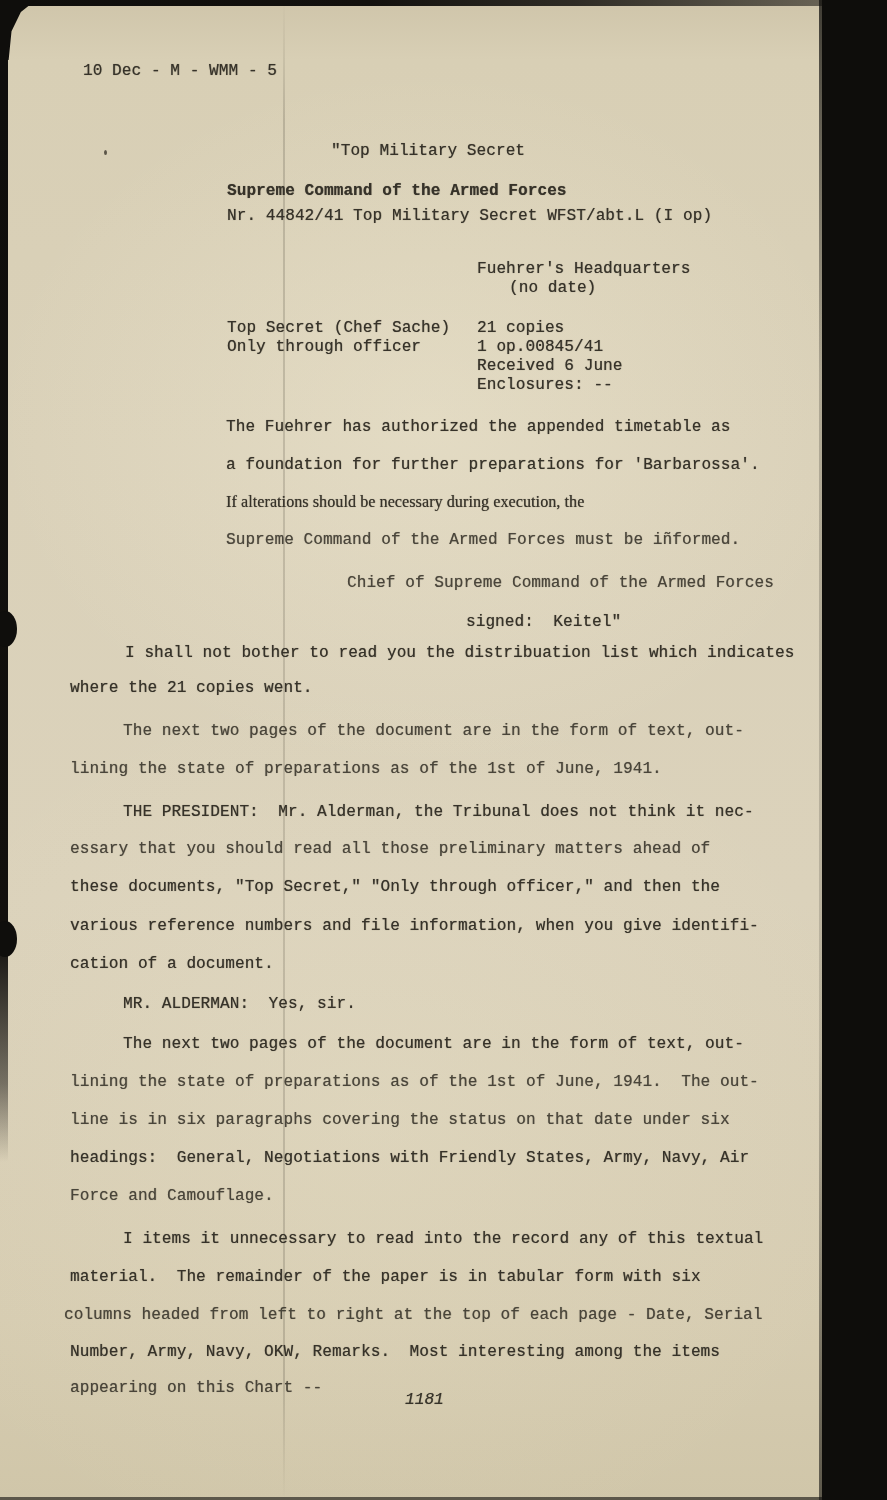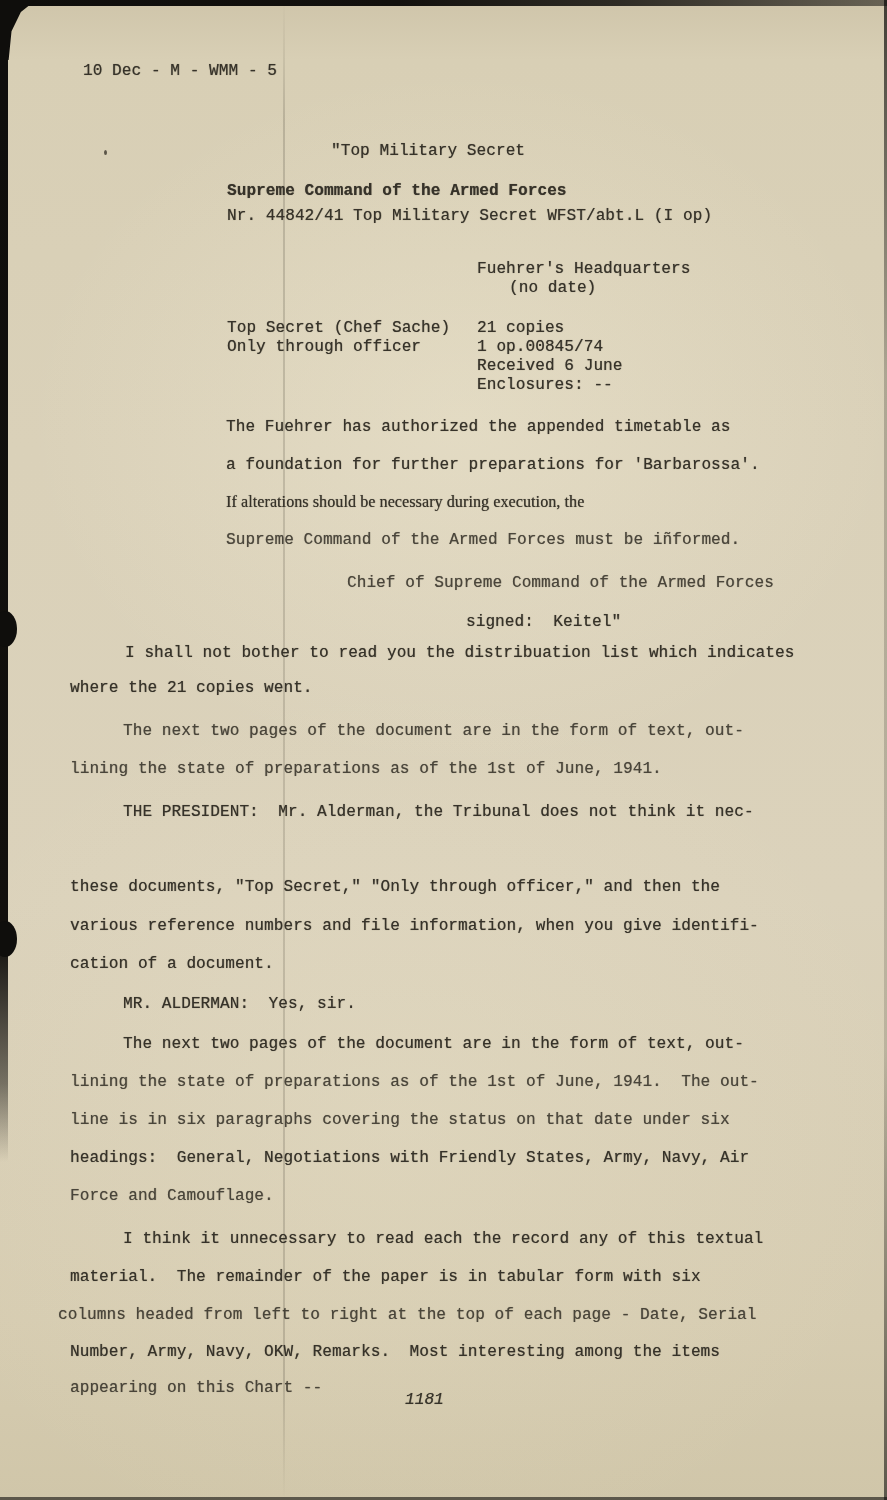--- a/index.html
+++ b/index.html
@@ -1,18 +1,18 @@
 <!DOCTYPE html>
 <html><head>
 <meta charset="utf-8">
 <style>
   html,body{margin:0;padding:0;background:#0e0d0b;}
   .stage{
     position:relative;
-    width:887px;height:1500px;
+    width:822px;height:1500px;
     overflow:hidden;
     background:
       radial-gradient(ellipse 620px 500px at 52% 28%, rgba(248,242,220,0.30), rgba(0,0,0,0) 70%),
       radial-gradient(ellipse 700px 600px at 45% 75%, rgba(244,238,214,0.18), rgba(0,0,0,0) 75%),
       linear-gradient(180deg, #cfc5aa 0%, #d8cfb5 4%, #dad1b9 30%, #dbd2bb 60%, #d6ccb1 88%, #d0c6a9 100%);
     font-family:"Liberation Mono","DejaVu Sans Mono",monospace;
   }
   .tl{
     position:absolute;
     white-space:pre;
@@ -59,47 +59,48 @@
 
   <div class="tl" style="left:331px;top:141px;">"Top Military Secret</div>
   <div class="tl" style="left:227px;top:181px;font-weight:bold;">Supreme Command of the Armed Forces</div>
   <div class="tl" style="left:227px;top:206px;font-family:Liberation Mono, monospace;">Nr. 44842/41 Top Military Secret WFST/abt.L (I op)</div>
   <div class="tl" style="left:477px;top:259px;">Fuehrer's Headquarters</div>
   <div class="tl" style="left:509px;top:278px;">(no date)</div>
 
   <div class="tl" style="left:227px;top:318px;">Top Secret (Chef Sache)</div>
   <div class="tl" style="left:227px;top:337px;">Only through officer</div>
   <div class="tl" style="left:477px;top:318px;">21 copies</div>
-  <div class="tl" style="left:477px;top:337px;">1 op.00845/74</div>
+  <div class="tl" style="left:477px;top:337px;">1 op.00845/41</div>
   <div class="tl" style="left:477px;top:356px;">Received 6 June</div>
   <div class="tl" style="left:477px;top:375px;">Enclosures: --</div>
 
   <div class="tl" style="left:226px;top:455px;">a foundation for further preparations for 'Barbarossa'.</div>
   <div class="tl" style="left:226px;top:417px;">The Fuehrer has authorized the appended timetable as</div>
   <div class="tl" style="left:226px;top:492px;font-family:Liberation Serif, serif;">If alterations should be necessary during execution, the</div>
   <div class="tl faded" style="left:226px;top:530px;">Supreme Command of the Armed Forces must be iñformed.</div>
 
   <div class="tl faded" style="left:347px;top:573px;">Chief of Supreme Command of the Armed Forces</div>
   <div class="tl" style="left:466px;top:612px;">signed:  Keitel"</div>
 
   <div class="tl" style="left:125px;top:643px;">I shall not bother to read you the distribuation list which indicates</div>
   <div class="tl" style="left:70px;top:678px;">where the 21 copies went.</div>
   <div class="tl faded" style="left:123px;top:721px;">The next two pages of the document are in the form of text, out-</div>
   <div class="tl faded" style="left:70px;top:759px;">lining the state of preparations as of the 1st of June, 1941.</div>
   <div class="tl" style="left:123px;top:802px;">THE PRESIDENT:  Mr. Alderman, the Tribunal does not think it nec-</div>
+  <div class="tl faded" style="left:70px;top:839px;">essary that you should read all those preliminary matters ahead of</div>
   <div class="tl" style="left:70px;top:877px;">these documents, "Top Secret," "Only through officer," and then the</div>
   <div class="tl" style="left:70px;top:916px;">various reference numbers and file information, when you give identifi-</div>
   <div class="tl" style="left:70px;top:954px;">cation of a document.</div>
   <div class="tl" style="left:123px;top:994px;">MR. ALDERMAN:  Yes, sir.</div>
   <div class="tl" style="left:123px;top:1034px;">The next two pages of the document are in the form of text, out-</div>
   <div class="tl faded" style="left:70px;top:1072px;">lining the state of preparations as of the 1st of June, 1941.  The out-</div>
   <div class="tl faded" style="left:70px;top:1110px;">line is in six paragraphs covering the status on that date under six</div>
   <div class="tl" style="left:70px;top:1148px;">headings:  General, Negotiations with Friendly States, Army, Navy, Air</div>
   <div class="tl faded" style="left:70px;top:1186px;">Force and Camouflage.</div>
-  <div class="tl" style="left:123px;top:1229px;">I think it unnecessary to read each the record any of this textual</div>
+  <div class="tl" style="left:123px;top:1229px;">I items it unnecessary to read into the record any of this textual</div>
   <div class="tl" style="left:70px;top:1267px;">material.  The remainder of the paper is in tabular form with six</div>
-  <div class="tl faded" style="left:58px;top:1305px;text-align:center;">columns headed from left to right at the top of each page - Date, Serial</div>
+  <div class="tl faded" style="left:64px;top:1305px;text-align:center;">columns headed from left to right at the top of each page - Date, Serial</div>
   <div class="tl" style="left:70px;top:1342px;">Number, Army, Navy, OKW, Remarks.  Most interesting among the items</div>
   <div class="tl faded" style="left:70px;top:1378px;">appearing on this Chart --</div>
 
   <div class="tl" style="left:405px;top:1390px;font-style:italic;">1181</div>
 
 </div>
 
 </body></html>

